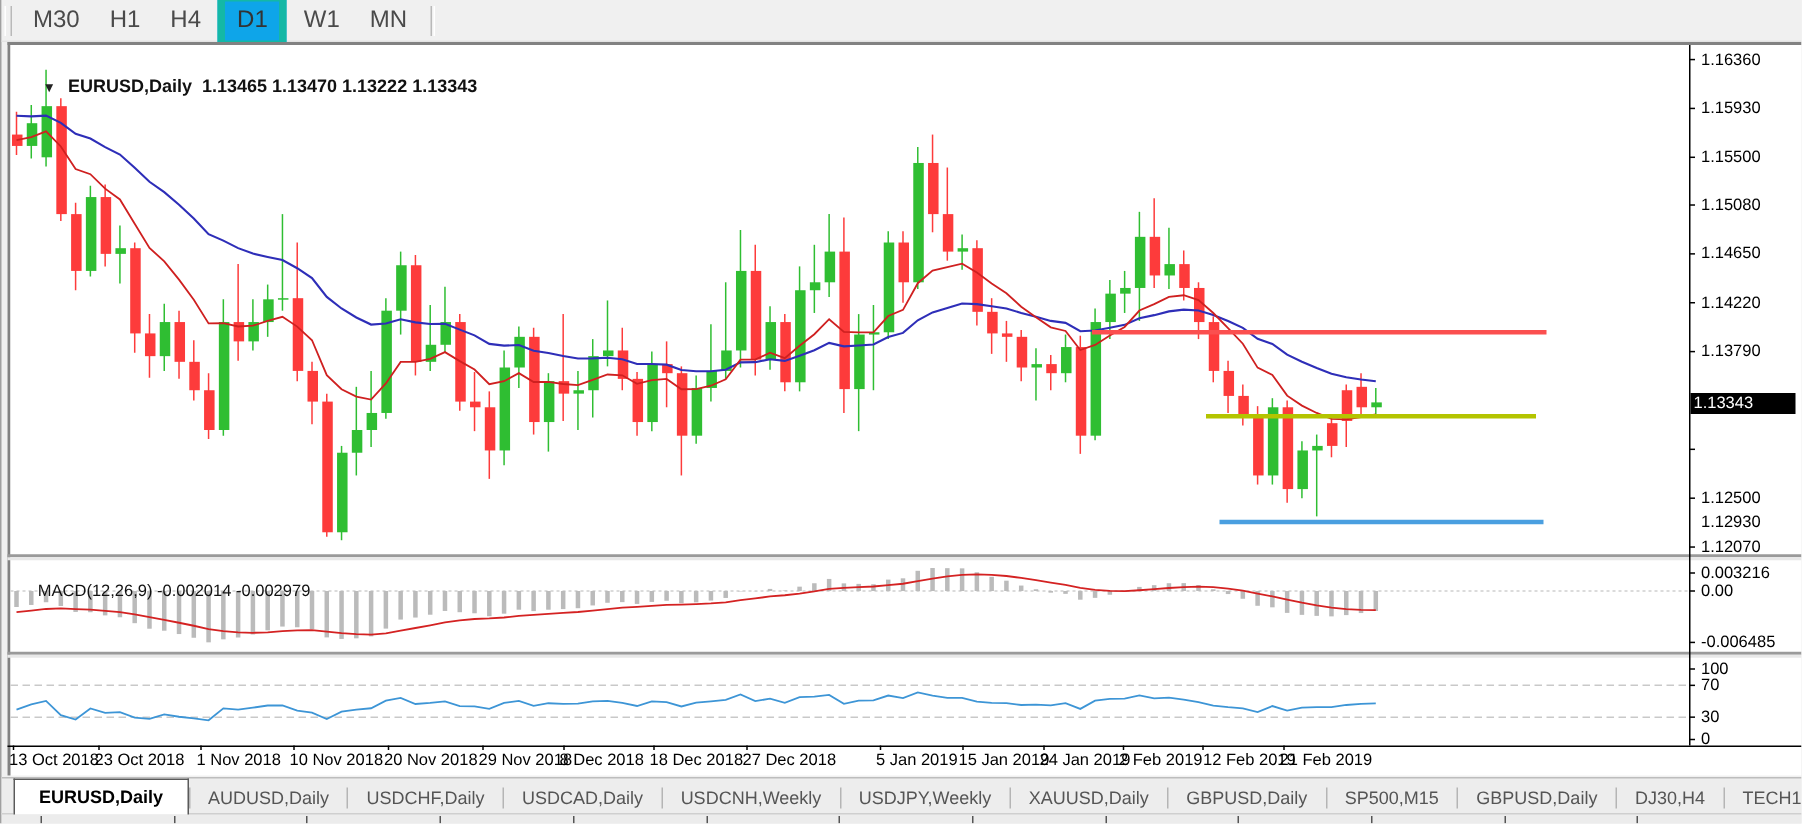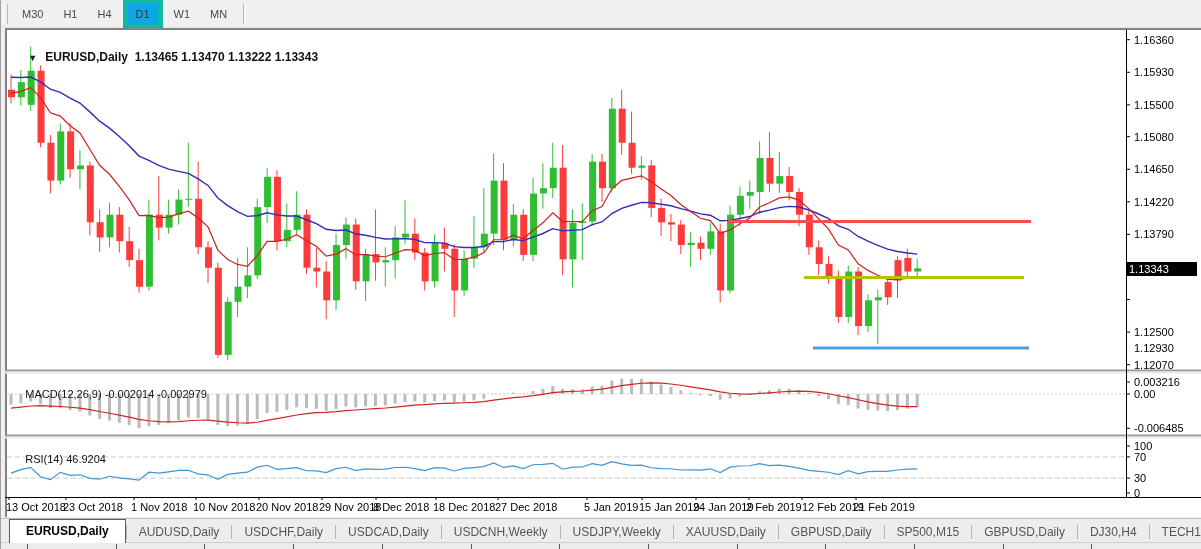--- a/index.html
+++ b/index.html
@@ -3,21 +3,21 @@
 <meta charset="utf-8">
 <style>
   html,body{margin:0;padding:0;background:#f0f0f0;}
   #app{position:relative;width:1201px;height:549px;background:#f0f0f0;
        font-family:"Liberation Sans",sans-serif;overflow:hidden;
        border-left:1px solid #a0a0a0;box-sizing:border-box;}
   
   .toolbar{position:absolute;left:0;top:0;width:1201px;height:27px;background:#f0f0f0;
            border-bottom:1px solid #e3e3e3;display:flex;align-items:center;}
   .tb-grip{width:3px;height:20px;border-left:1px solid #fff;border-right:1px solid #b9b9b9;margin:0 4px 0 2px;}
-  .tf-btn{font-size:11px;color:#4a4a4a;padding:4px 8px;margin:0 1px;border:1px solid transparent;cursor:default;}
+  .tf-btn{font-size:16px;color:#4a4a4a;padding:4px 8px;margin:0 1px;border:1px solid transparent;cursor:default;}
   .tf-btn.active{background:#0ea5e9;border:5px solid #14b8a6;color:#333;}
   .tb-sep{width:1px;height:20px;border-left:1px solid #b9b9b9;border-right:1px solid #fff;margin:0 6px;}
   
   .chart-frame{position:absolute;left:4px;top:28px;width:1197px;height:489px;
                background:#fff;border-top:2px solid #828282;border-left:2px solid #828282;box-sizing:border-box;}
   svg.plot{position:absolute;left:0;top:0;pointer-events:none;}
   .chart-title{position:absolute;left:14px;top:36px;font-size:12px;font-weight:700;color:#111;white-space:pre;}
   .dd-icon{font-size:9px;margin-right:8px;color:#222;}
   .ind-label{position:absolute;left:12px;font-size:11px;color:#111;white-space:pre;}
   .axis-label{position:absolute;left:1133px;font-size:11px;color:#000;white-space:nowrap;}
@@ -384,23 +384,20 @@
       <line x1="855" y1="497" x2="855" y2="500" stroke="#000" stroke-width="1"></line>
     </svg>
 
   <div class="chart-title">
     <span class="dd-icon">▼</span><span>EURUSD,Daily</span><span>  </span><span>1.13465 1.13470 1.13222 1.13343</span>
   </div>
 
   <div class="ind-label" style="top:376px;">
     <span>MACD(12,26,9)</span> <span>-0.002014</span> <span>-0.002979</span>
   </div>
-  <div class="ind-label" style="top:441px;">
-    <span>RSI(14)</span> <span>46.9204</span>
-  </div>
 
   <div id="price-labels">
       <div class="axis-label" style="top: 33.7117px;">1.16360</div>
       <div class="axis-label" style="top: 66.286px;">1.15930</div>
       <div class="axis-label" style="top: 98.8603px;">1.15500</div>
       <div class="axis-label" style="top: 130.677px;">1.15080</div>
       <div class="axis-label" style="top: 163.251px;">1.14650</div>
       <div class="axis-label" style="top: 195.826px;">1.14220</div>
       <div class="axis-label" style="top: 228.4px;">1.13790</div>
       <div class="axis-label" style="top: 293.549px; margin-top: 48px;">1.12930</div>

